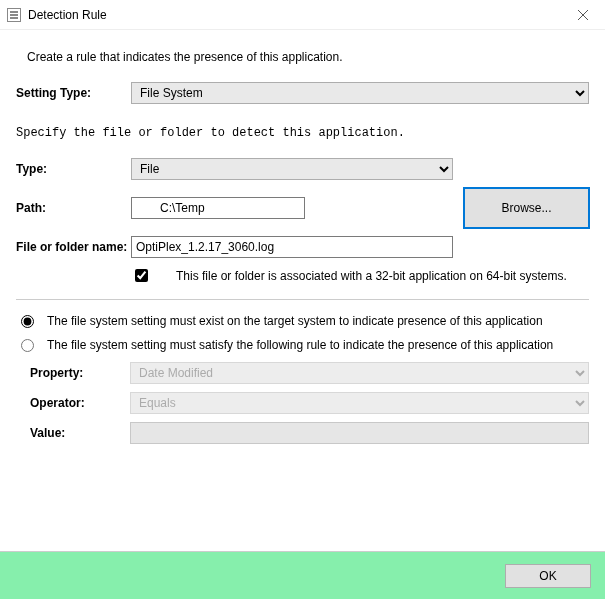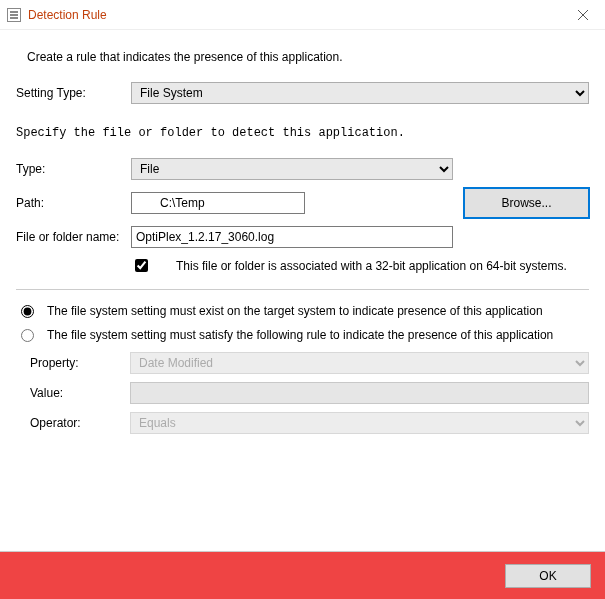--- a/index.html
+++ b/index.html
@@ -20,40 +20,40 @@
     align-items: center;
     padding: 0 0 0 6px;
     border-bottom: 1px solid #eee;
   }
   .titlebar .app-icon {
     width: 16px; height: 16px;
     display:inline-flex; align-items:center; justify-content:center;
     margin-right: 6px;
   }
   .titlebar .title {
-    color: #c2410c;
+    color: #000000;
     font-size: 12px;
     flex: 0 0 auto;
   }
   .titlebar .spacer { flex:1; }
   .titlebar .close {
     width: 45px; height: 30px;
     display:flex; align-items:center; justify-content:center;
     color:#555;
   }
   .content {
     padding: 14px 16px 0 16px;
   }
   .intro { margin: 6px 0 18px 11px; }
   .form-row {
     display:flex;
     align-items:center;
     margin-bottom: 8px;
   }
-  .label-col { width: 115px; flex:none; }
+  .label-col { width: 115px; flex:none;font-weight:bold; }
   .field-col { flex:1; display:flex; align-items:center; gap:10px; }
   select, input[type="text"] {
     font: inherit;
     height: 22px;
     border: 1px solid #7a7a7a;
     background: #fff;
     padding: 0 4px;
   }
   .setting-type-select {
     width: 100%;
@@ -62,21 +62,21 @@
   }
   .type-select {
     width: 100%;
     background:#e9e9e9;
     border:1px solid #adadad;
   }
   input.path-input { width: 100%; padding-left: 28px; }
   input.name-input { width: 100%; }
   .browse-btn {
     font: inherit;
-    height: 30px;
+    height: 40px;
     width: 125px;
     background:#e1e1e1;
     border:1px solid #0078d7;
     outline:1px solid #0078d7;
     color:#000;
   }
   hr.sep {
     border:none;
     border-top:1px solid #ccc;
     margin: 14px 0;
@@ -109,21 +109,21 @@
   .button-bar {
     position:absolute;
     bottom:0; left:0; right:0;
     border-top:1px solid #ccc;
     height:48px;
     display:flex;
     align-items:center;
     justify-content:flex-end;
     padding: 0 14px;
     gap:8px;
-    background:#ef4444;
+    background:#86efac;
   }
   .button-bar button {
     font:inherit;
     width:86px; height:24px;
     background:#e1e1e1;
     border:1px solid #adadad;
   }
   .section-gap { height: 14px; }
   .path-row .field-col > input { flex:1; }
   .type-row .field-col > select { max-width: 322px; }
@@ -214,32 +214,32 @@
   <div class="sub-form">
     <div class="form-row">
       <div class="label-col">Property:</div>
       <div class="field-col prop-wrap">
         <select disabled="">
           <option>Date Modified</option>
         </select>
       </div>
     </div>
     <div class="form-row">
-      <div class="label-col">Value:</div>
-      <div class="field-col prop-wrap">
-        <input type="text" disabled="" value="" style="">
-      </div>
-    </div>
-    <div class="form-row">
       <div class="label-col">Operator:</div>
       <div class="field-col prop-wrap">
         <select disabled="">
           <option>Equals</option>
         </select>
       </div>
     </div>
+    <div class="form-row">
+      <div class="label-col">Value:</div>
+      <div class="field-col prop-wrap">
+        <input type="text" disabled="" value="" style="">
+      </div>
+    </div>
   </div>
 
 </div>
 
 <div class="button-bar">
   <button>OK</button>
 </div>
 
 </body></html>

